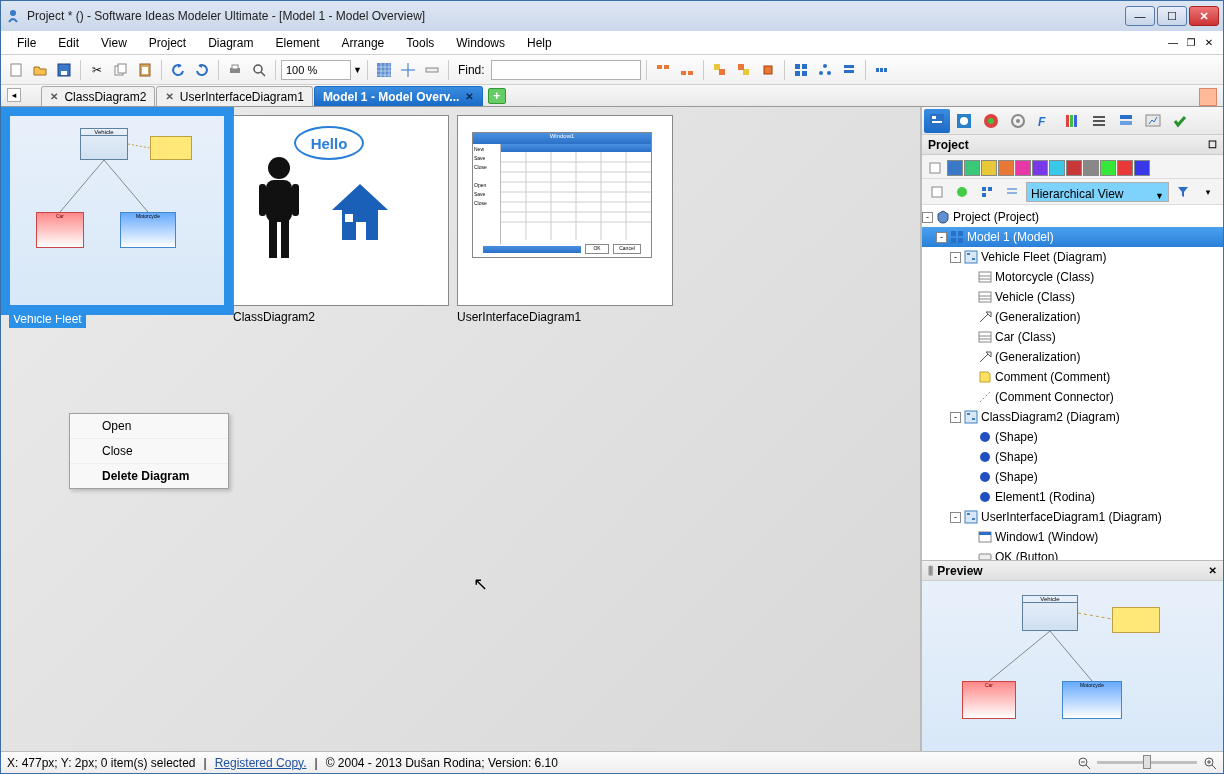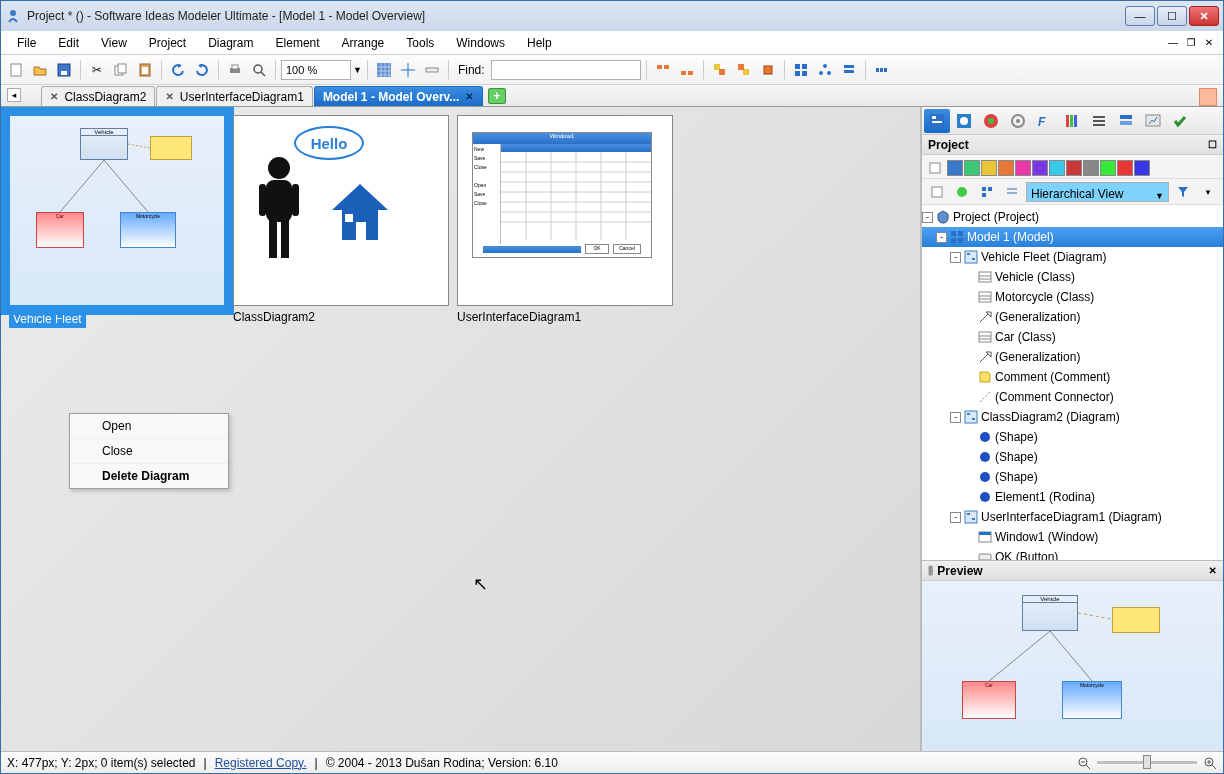--- a/index.html
+++ b/index.html
@@ -537,35 +537,35 @@
             <span class="tspacer"></span>
             <span class="tspacer"></span>
             <span class="tspacer"></span>
             <span class="ticon">
               <svg width="14" height="14">
                 <rect x="1" y="2" width="12" height="10" fill="#fff" stroke="#888"></rect>
                 <line x1="1" y1="6" x2="13" y2="6" stroke="#888"></line>
                 <line x1="1" y1="9" x2="13" y2="9" stroke="#888"></line>
               </svg>
             </span>
-            <span>Vehicle (Class)</span>
+            <span>Motorcycle (Class)</span>
           </div>
           <div class="tnode">
             <span class="tspacer"></span>
             <span class="tspacer"></span>
             <span class="tspacer"></span>
             <span class="tspacer"></span>
             <span class="ticon">
               <svg width="14" height="14">
                 <rect x="1" y="2" width="12" height="10" fill="#fff" stroke="#888"></rect>
                 <line x1="1" y1="6" x2="13" y2="6" stroke="#888"></line>
                 <line x1="1" y1="9" x2="13" y2="9" stroke="#888"></line>
               </svg>
             </span>
-            <span>Motorcycle (Class)</span>
+            <span>Vehicle (Class)</span>
           </div>
           <div class="tnode">
             <span class="tspacer"></span>
             <span class="tspacer"></span>
             <span class="tspacer"></span>
             <span class="tspacer"></span>
             <span class="ticon">
               <svg width="14" height="14">
                 <line x1="2" y1="12" x2="10" y2="4" stroke="#555"></line>
                 <polygon points="8,2 13,2 13,7" fill="none" stroke="#555"></polygon>

